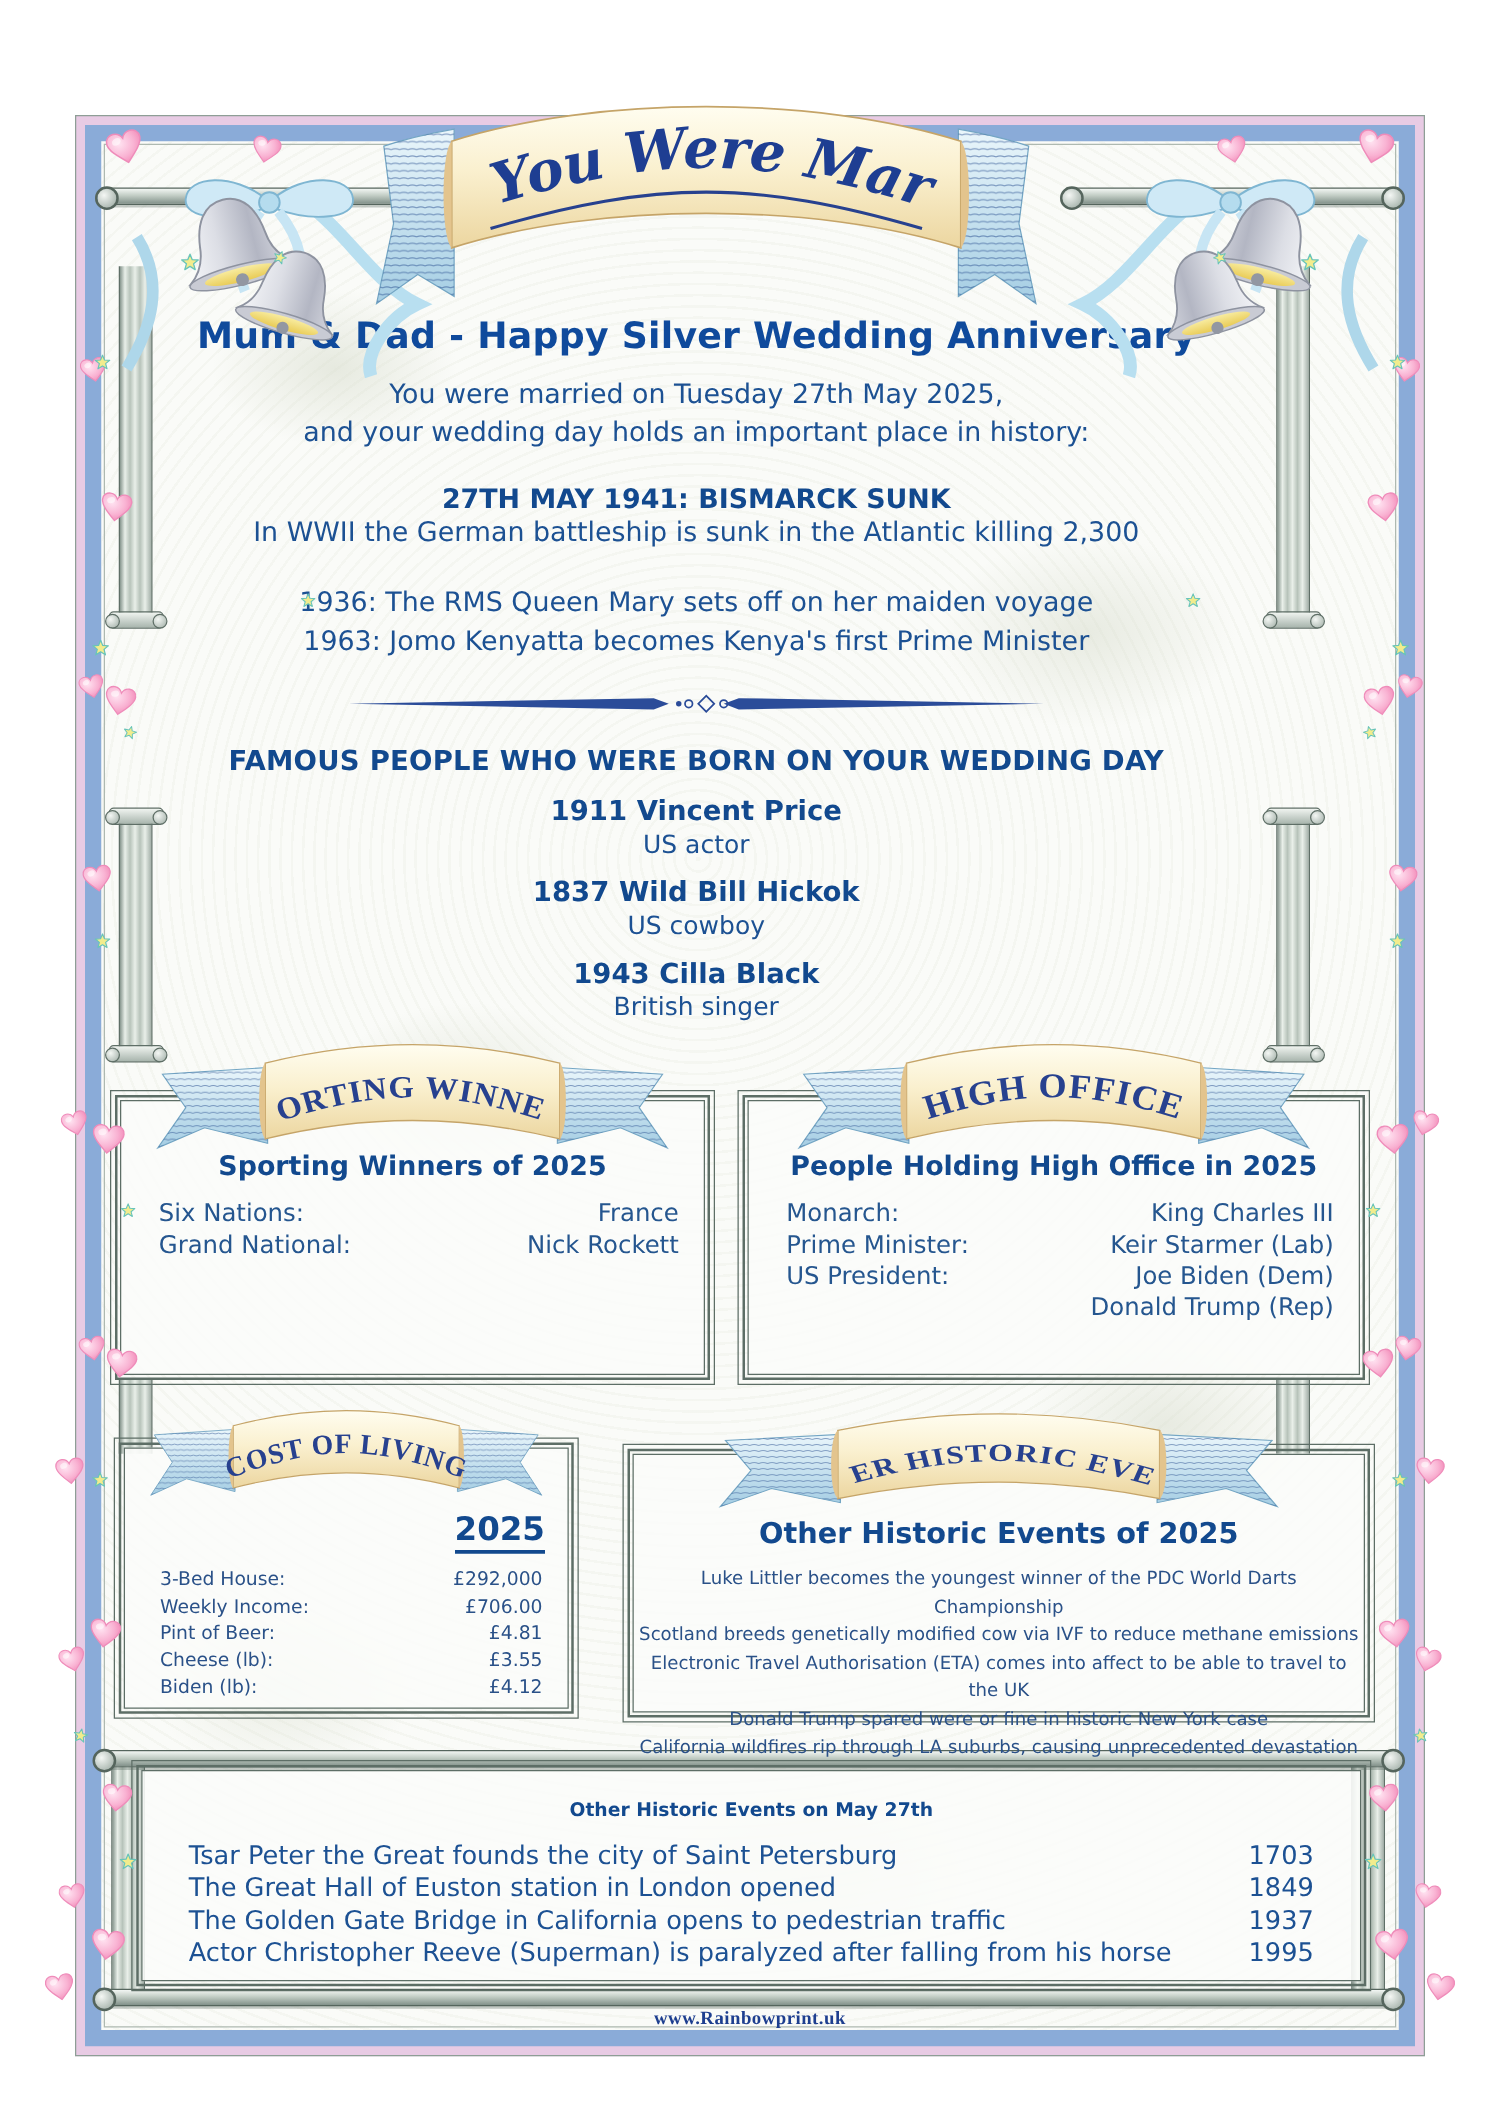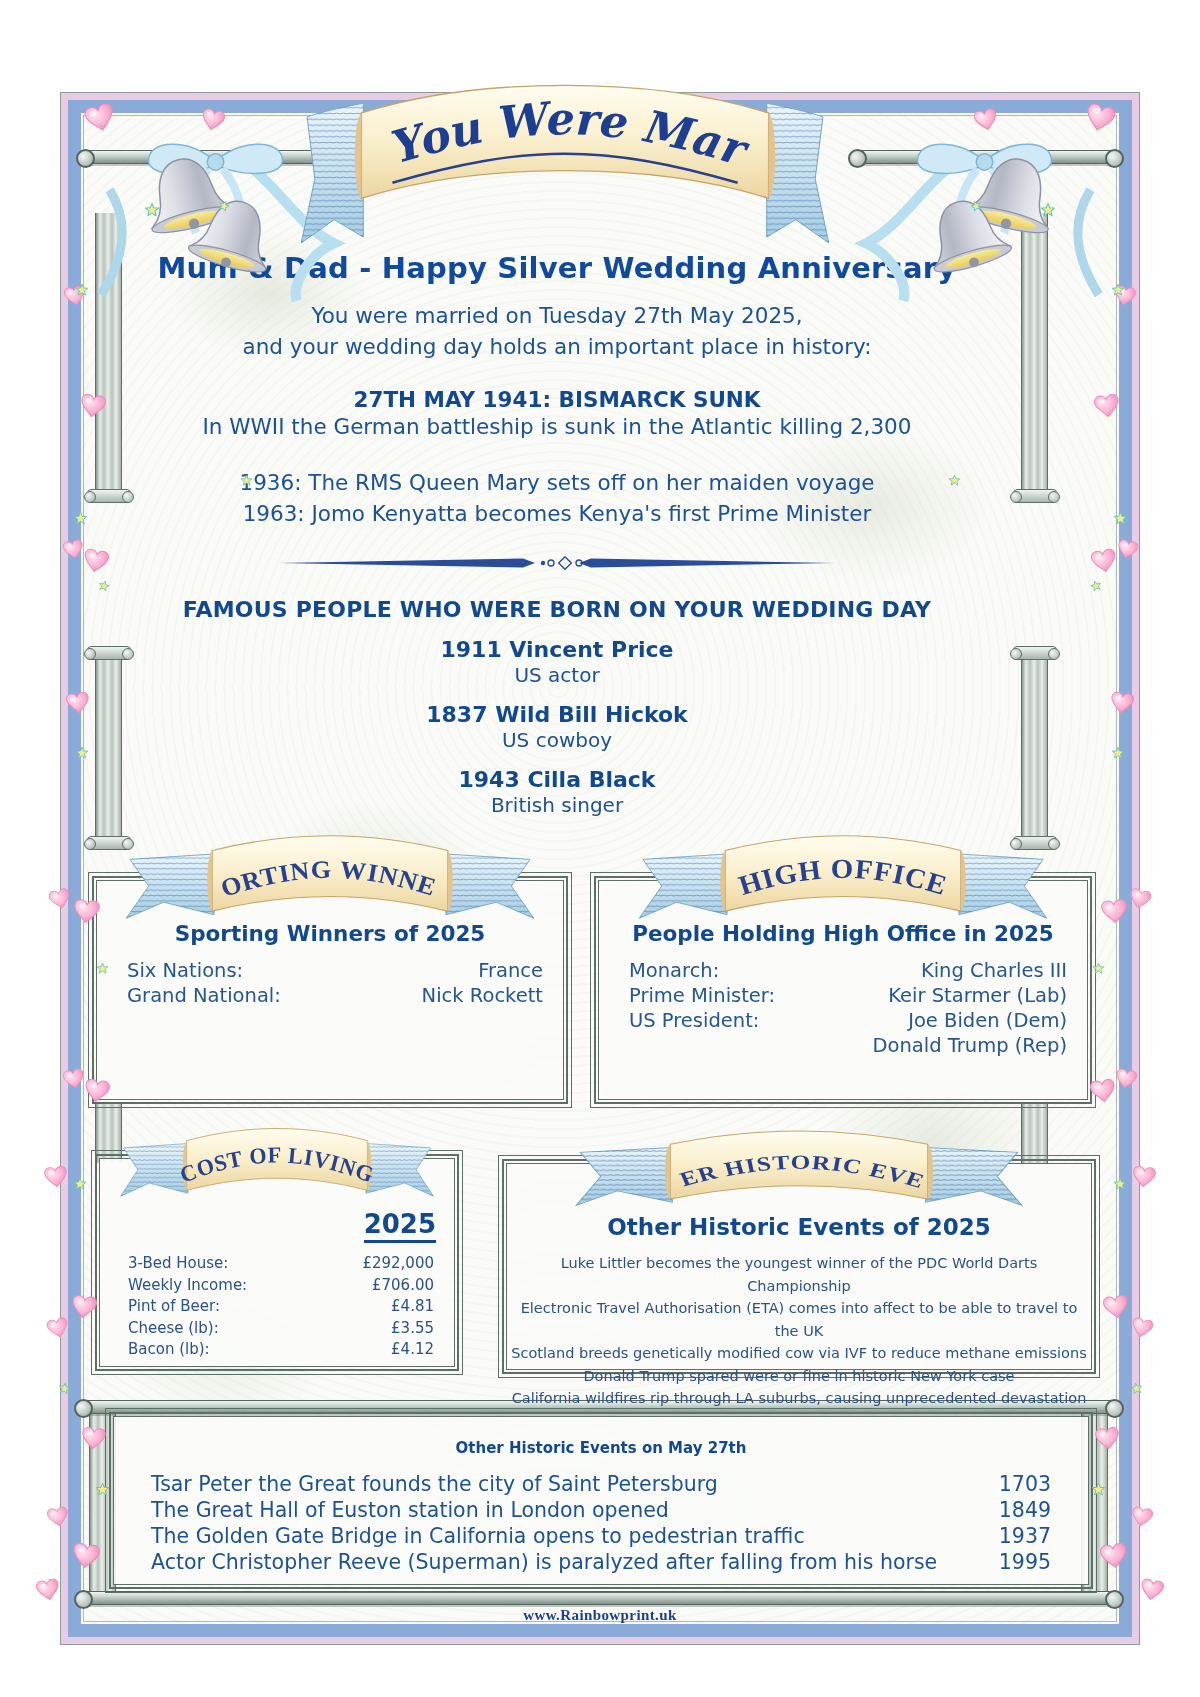--- a/index.html
+++ b/index.html
@@ -283,34 +283,34 @@
             </div>
             <div class="cost-row">
               <span class="kv-label">Pint of Beer:</span>
               <span class="kv-value">£4.81</span>
             </div>
             <div class="cost-row">
               <span class="kv-label">Cheese (lb):</span>
               <span class="kv-value">£3.55</span>
             </div>
             <div class="cost-row">
-              <span class="kv-label">Bacon (lb):</span>
+              <span class="kv-label">Biden (lb):</span>
               <span class="kv-value">£4.12</span>
             </div>
           </div>
             </div>
         </div>
 
         <div class="panel" style="left:417px;top:1042px;width:602px;height:223px;">
           <div class="panel-in">
               <div class="panel-core">
             <div class="ohe-heading">Other Historic Events of 2025</div>
             <div class="ohe-line">Luke Littler becomes the youngest winner of the PDC World Darts Championship</div>
+            <div class="ohe-line">Scotland breeds genetically modified cow via IVF to reduce methane emissions</div>
             <div class="ohe-line">Electronic Travel Authorisation (ETA) comes into affect to be able to travel to the UK</div>
-            <div class="ohe-line">Scotland breeds genetically modified cow via IVF to reduce methane emissions</div>
             <div class="ohe-line">Donald Trump spared were or fine in historic New York case</div>
             <div class="ohe-line">California wildfires rip through LA suburbs, causing unprecedented devastation</div>
           </div>
             </div>
         </div>
 
         <div class="panel" style="left:24px;top:1295px;width:992px;height:185px;">
           <div class="panel-in">
               <div class="panel-core">
             <div class="may-heading">Other Historic Events on May 27th</div>

